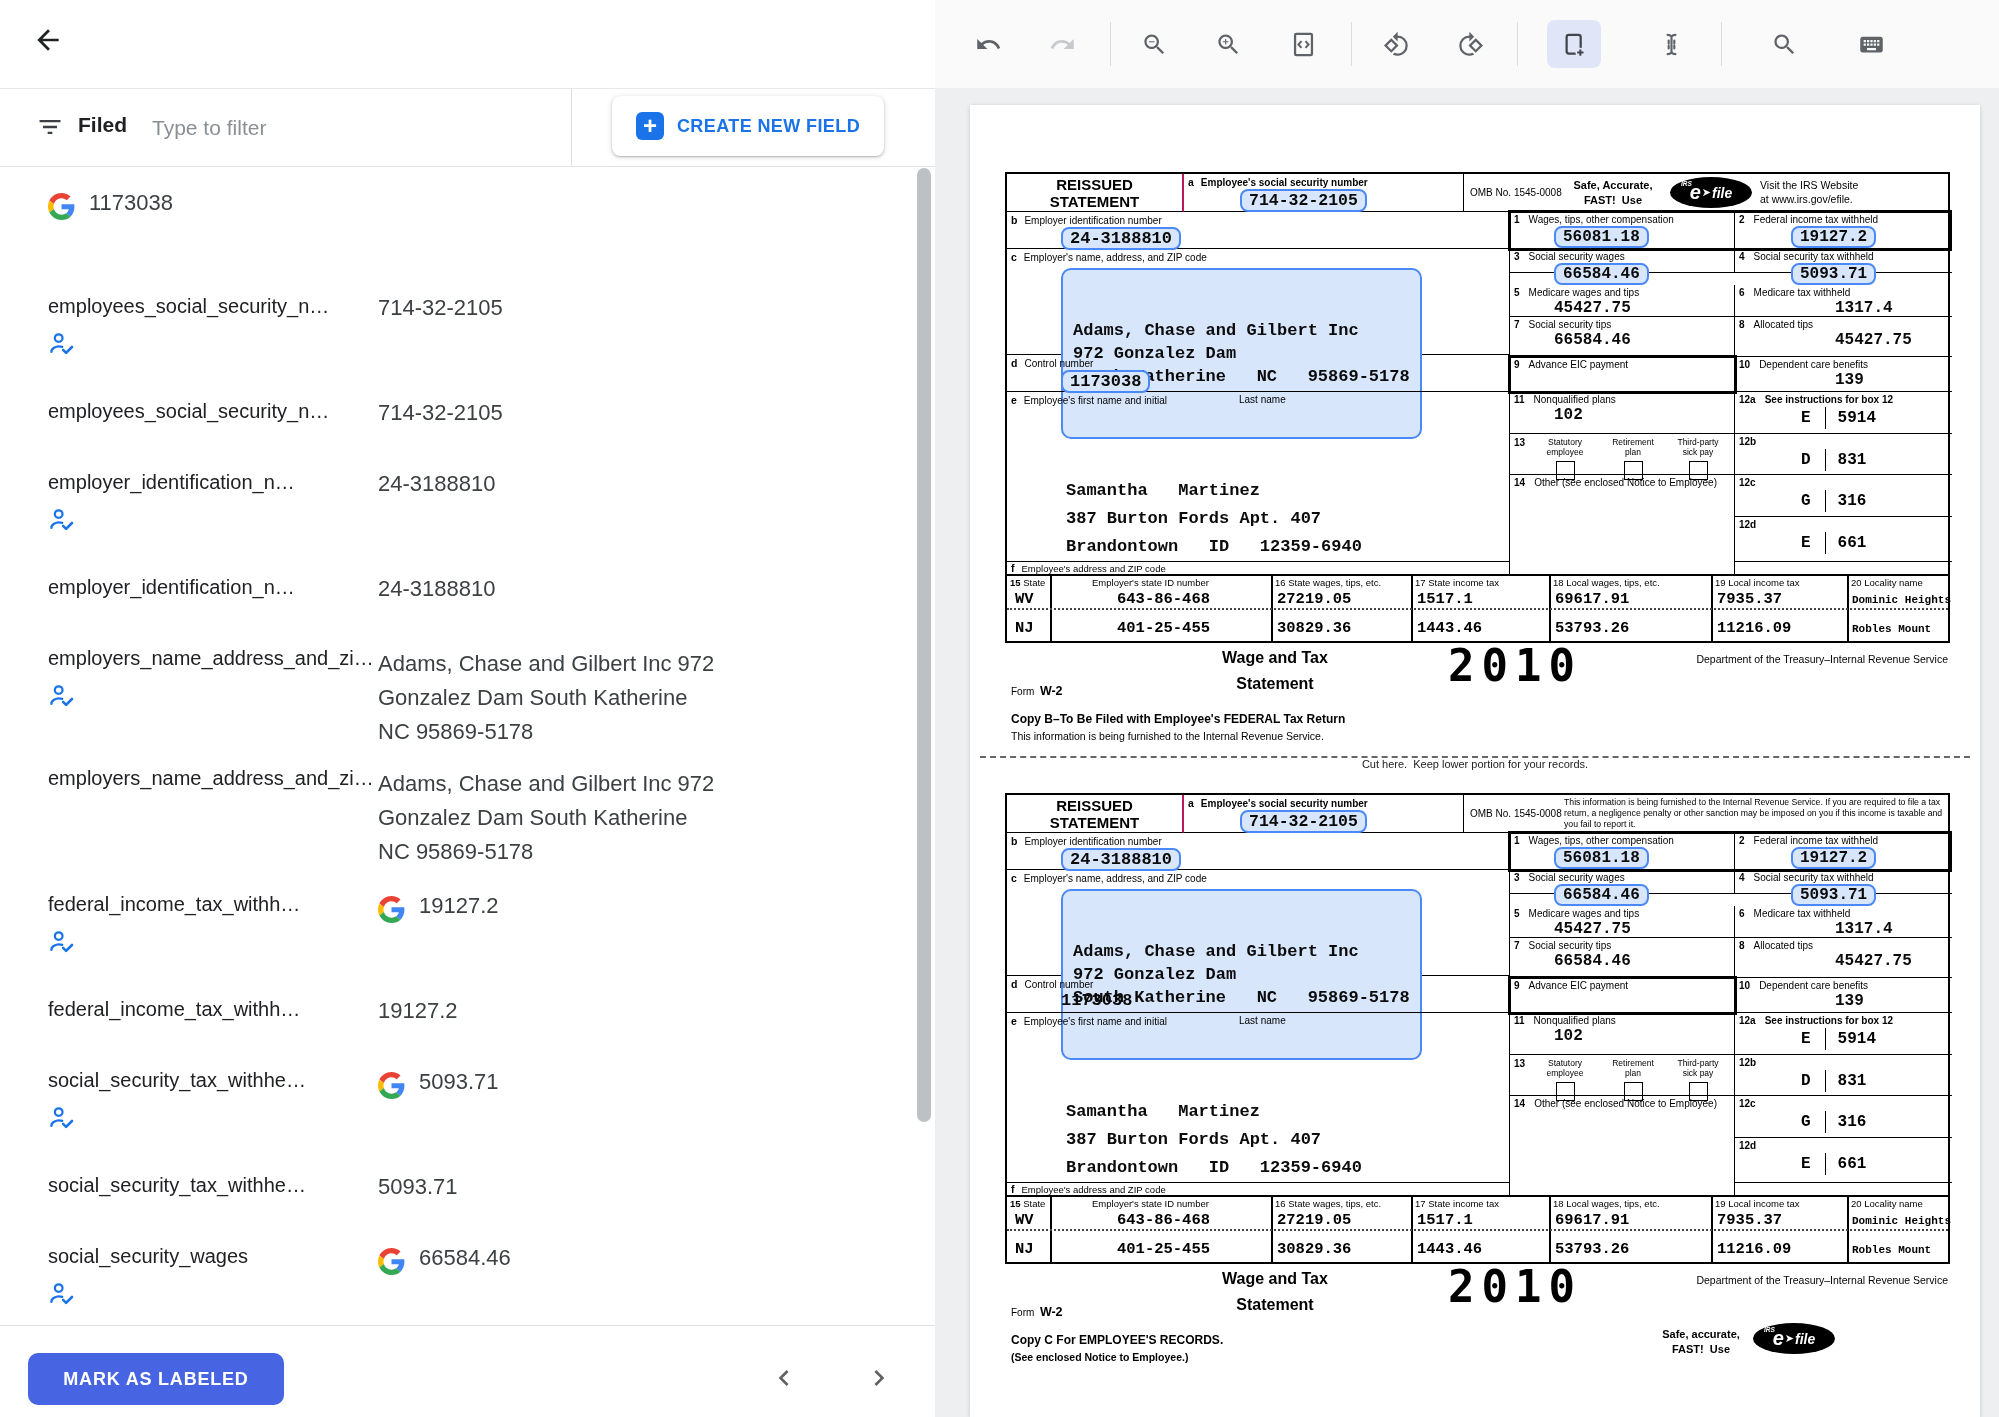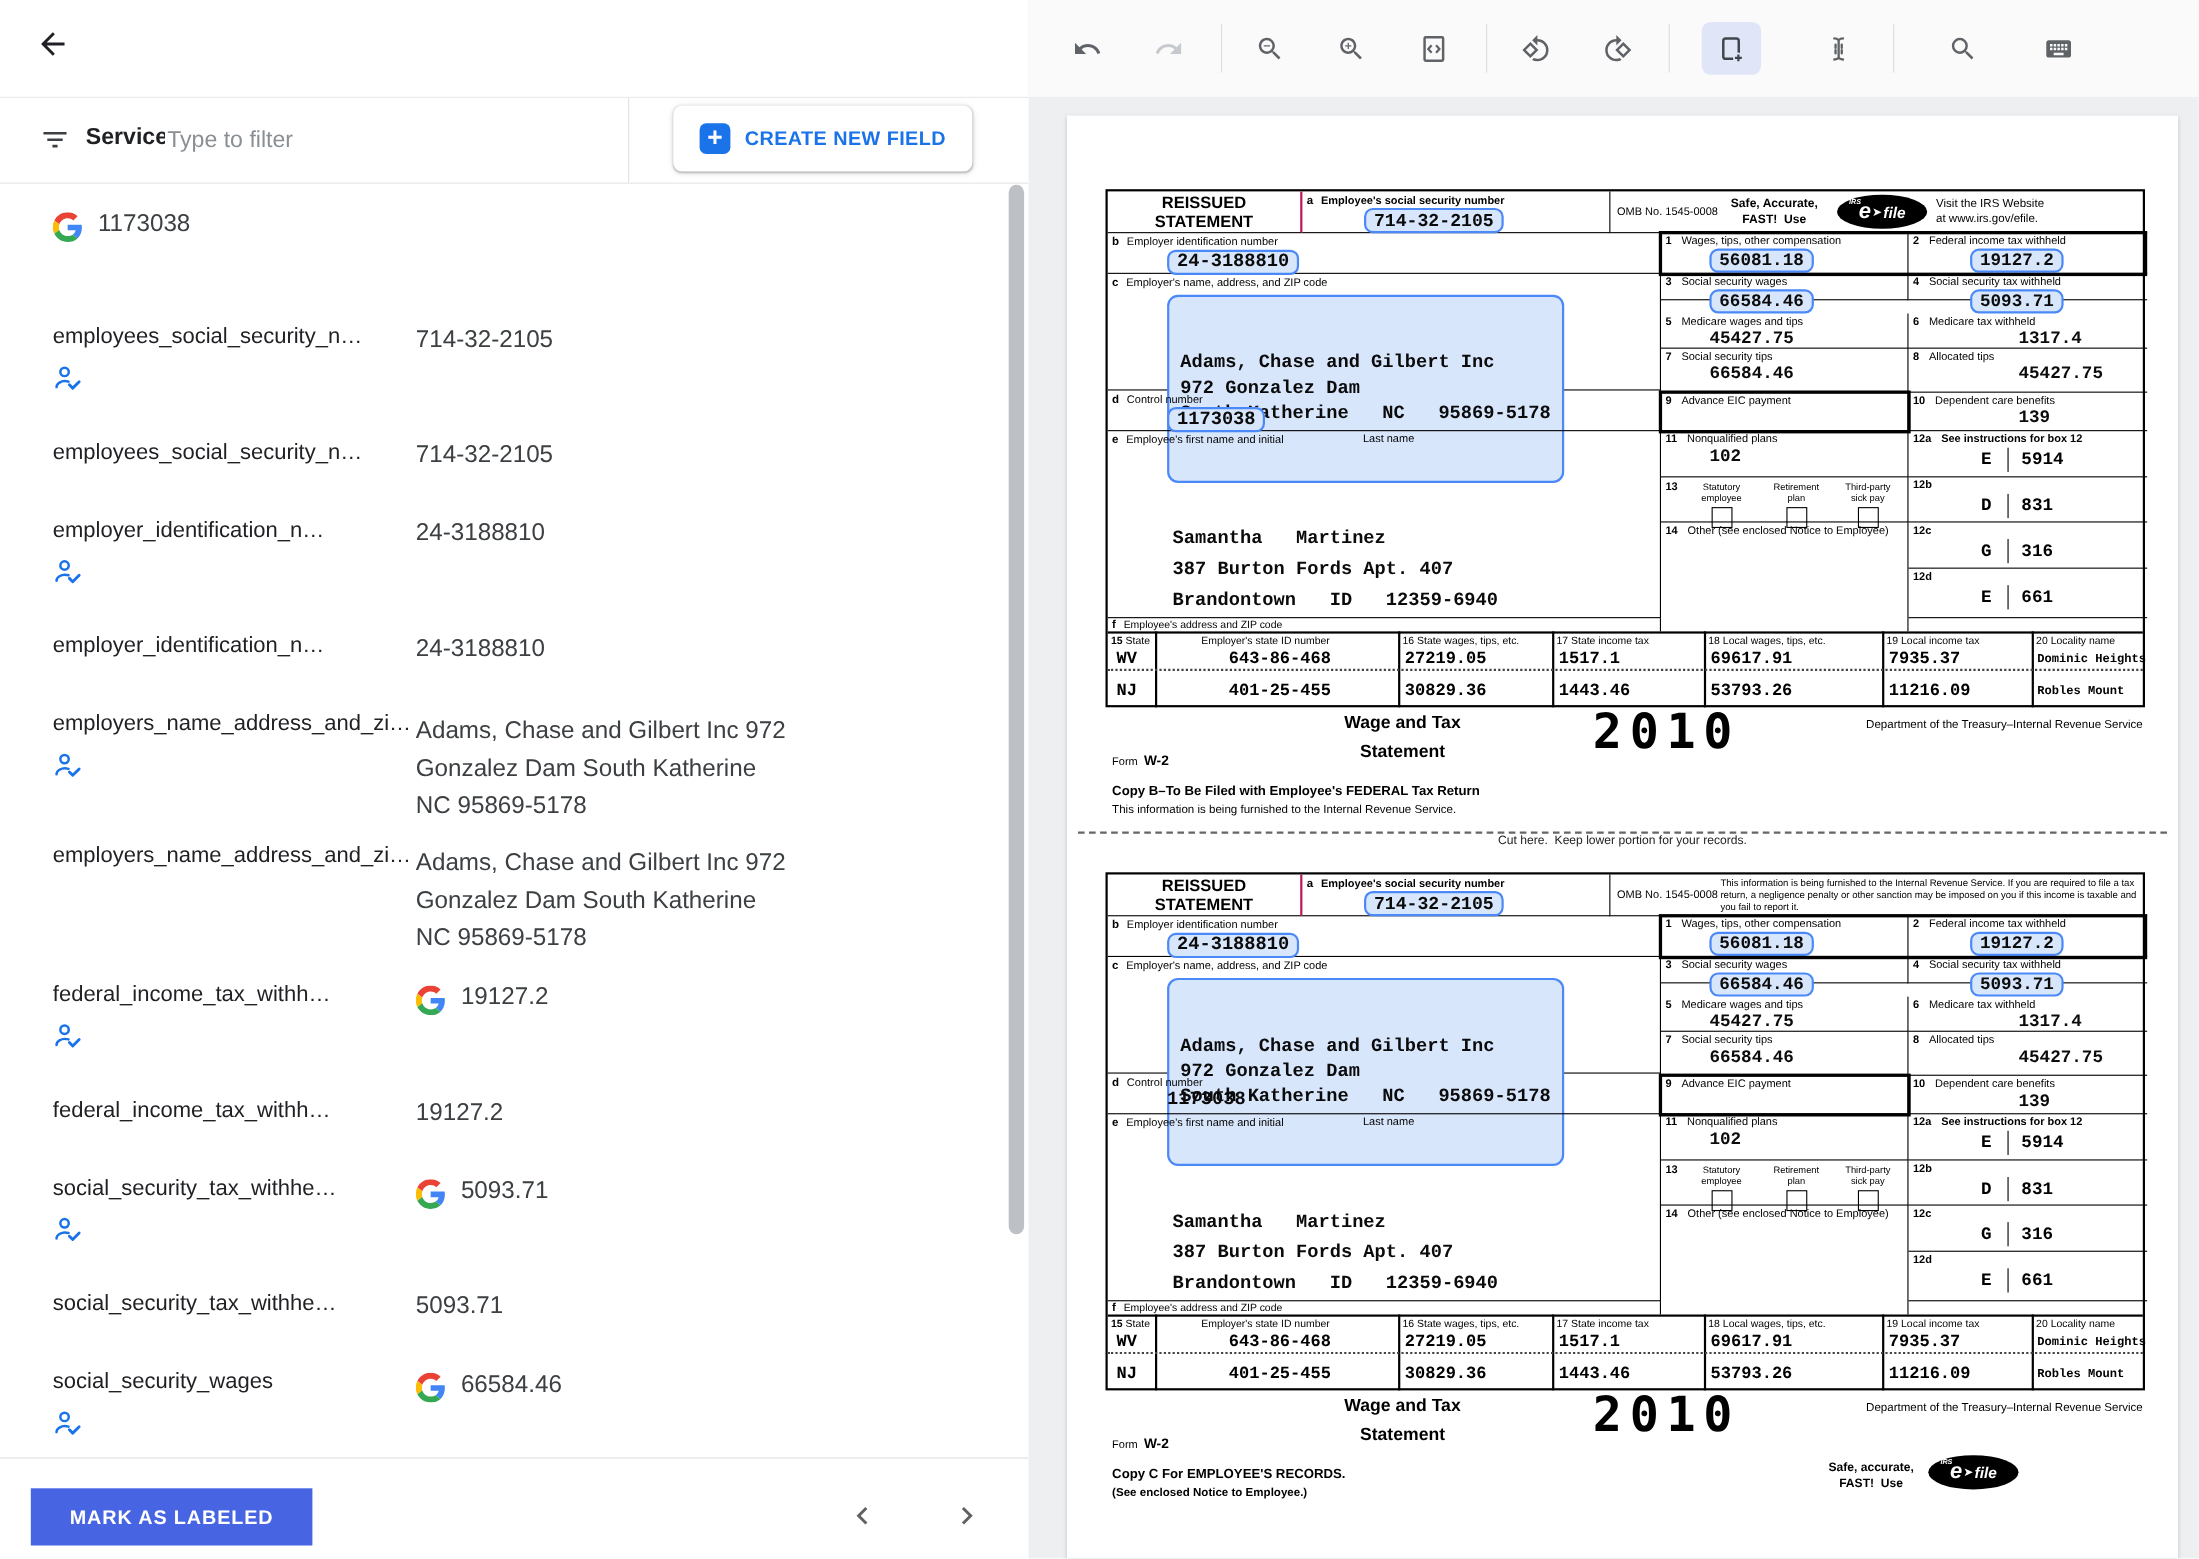--- a/index.html
+++ b/index.html
@@ -21,21 +21,21 @@
   .frow{display:flex;padding:16px 0 0 48px;box-sizing:border-box;cursor:pointer;}
   .row-i{min-height:105px}.row-p{min-height:71px}.row-wi{min-height:120px}.row-wp{min-height:126px}
   .fname-col{width:330px;flex:none;}
   .fname{font-size:20px;color:#202124;}
   .rev-icon{margin-top:12px;width:27px;height:27px;}
   .fval{margin-left:0;font-size:22px;color:#3c4043;display:flex;align-items:flex-start;gap:14px;margin-top:0px;}
   .fval .g-icon{flex:none;margin-top:3px;}
   .wrapv .fval{display:block;width:345px;line-height:34px;}
   .vscroll{position:absolute;left:917px;top:168px;width:14px;height:954px;background:#bdc1c6;border-radius:7px;cursor:pointer;}
   .bottom-bar{position:absolute;left:0;top:1325px;width:935px;height:92px;border-top:1px solid #e0e0e0;background:#fff;}
-  .mark-btn{position:absolute;left:28px;top:27px;width:256px;height:52px;background:#4765e3;color:#fff;border:none;border-radius:0;font-size:18px;font-weight:bold;letter-spacing:.8px;font-family:"Liberation Sans",sans-serif;cursor:pointer;}
+  .mark-btn{position:absolute;left:28px;top:27px;width:256px;height:52px;background:#4765e3;color:#fff;border:none;border-radius:10px;font-size:18px;font-weight:bold;letter-spacing:.8px;font-family:"Liberation Sans",sans-serif;cursor:pointer;}
   .pg-btn{position:absolute;top:28px;width:48px;height:48px;display:flex;align-items:center;justify-content:center;cursor:pointer;}
   .pg-btn svg{width:32px;height:32px;fill:#616161;}
   .pg-prev{left:760px;} .pg-next{left:855px;}
   
   .doc-panel{position:absolute;left:935px;top:0;width:1064px;height:1417px;background:#edeff1;}
   .doc-toolbar{position:absolute;left:0;top:0;width:1064px;height:88px;background:#fafafa;}
   .tb-btn{position:absolute;top:20px;width:48px;height:48px;display:flex;align-items:center;justify-content:center;border-radius:8px;cursor:pointer;color:#5f6368;}
   .tb-btn svg{width:27px;height:27px;}
   .tb-btn.active{background:#e1e5f8;color:#41464d;}
   .tb-btn.disabled{color:#c6c9ce;cursor:default;}
@@ -132,21 +132,21 @@
     <div class="back-btn">
       <svg viewBox="0 0 24 24">
           <path d="M20 11H7.83l5.59-5.59L12 4l-8 8 8 8 1.41-1.41L7.83 13H20v-2z"></path>
         </svg>
     </div>
 
     <div class="filter-row">
       <svg class="filter-icon" viewBox="0 0 24 24">
           <path d="M3 6v2h18V6H3zm3 7h12v-2H6v2zm4 5h4v-2h-4v2z"></path>
         </svg>
-      <span class="filter-label">Service</span>
+      <span class="filter-label">Filed</span>
       <input class="filter-input" type="text" placeholder="Type to filter" style="">
       <div class="filter-vdiv"></div>
     </div>
 
     <div class="create-card">
       <span class="plus-box">+</span>
       <span class="create-label">CREATE NEW FIELD</span>
     </div>
 
     <div class="field-list">

